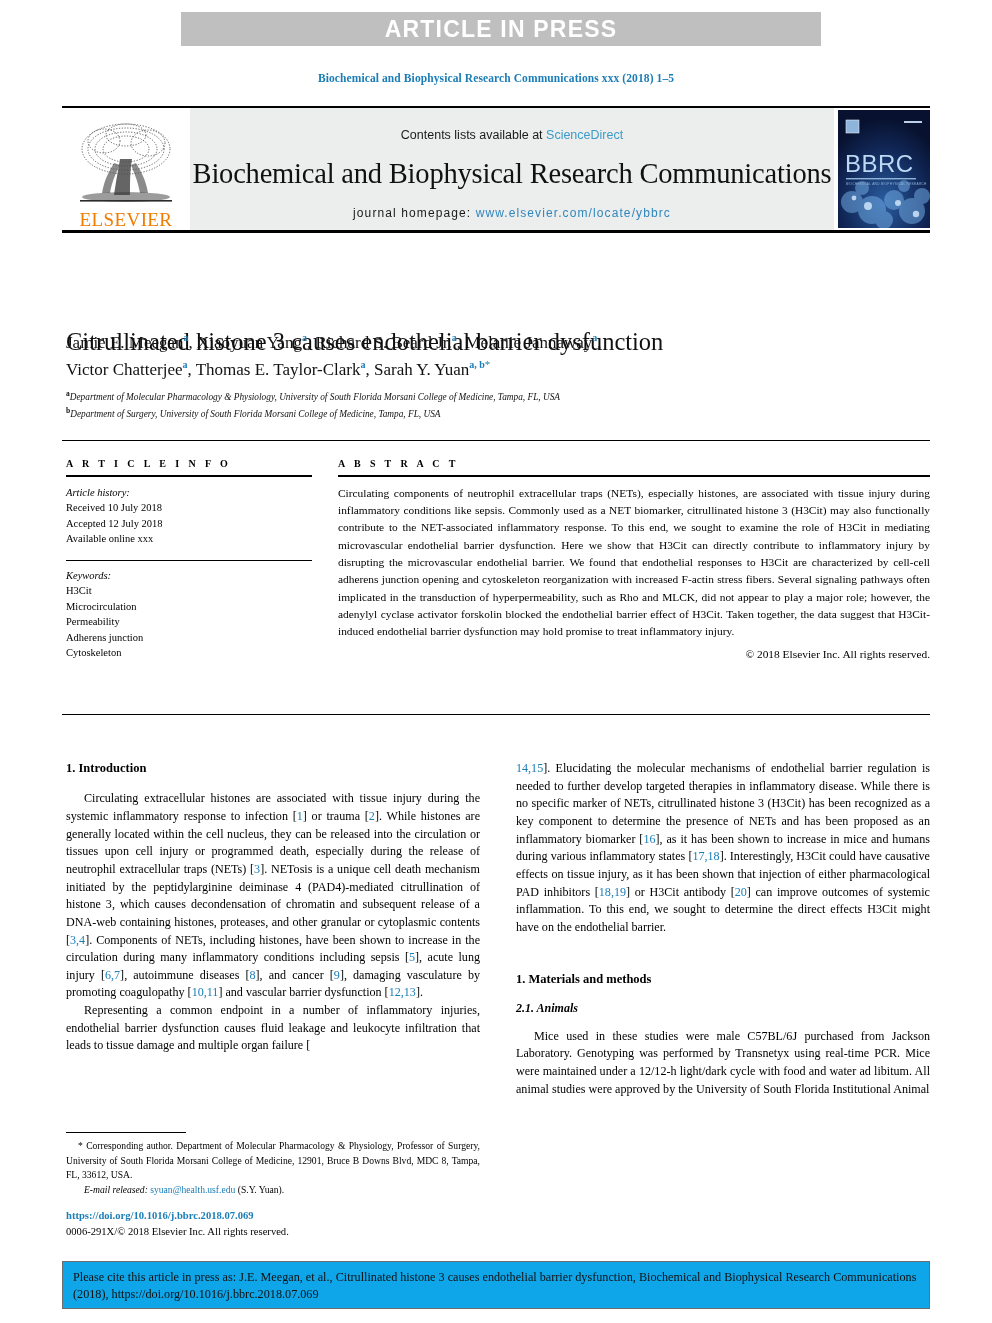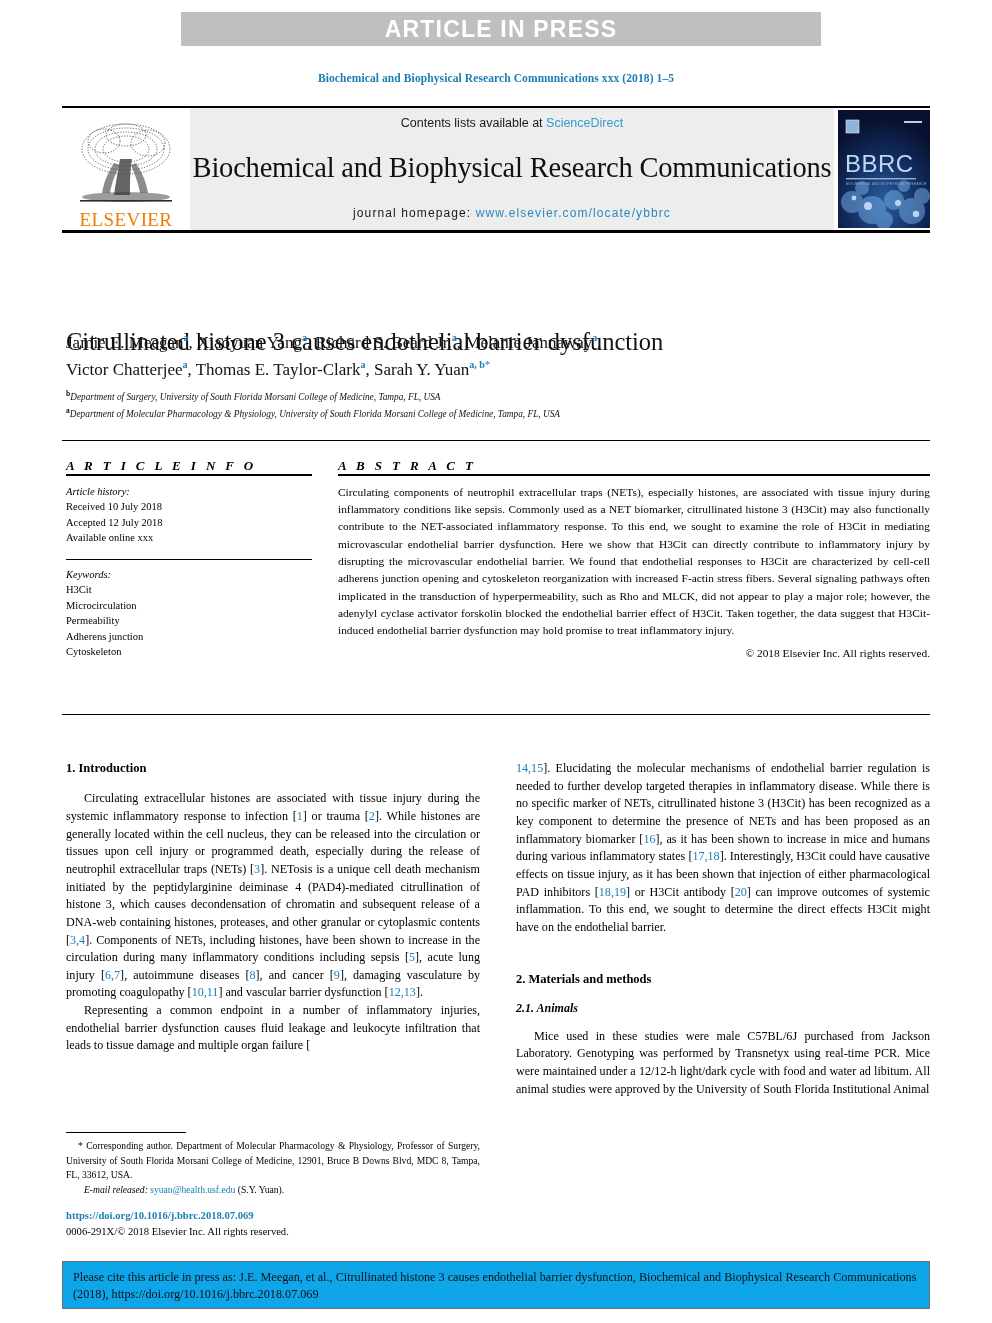--- a/index.html
+++ b/index.html
@@ -95,21 +95,21 @@
     line-height: 1;
     margin-top: -1px;
   }
   .journal-center {
     flex: 1 1 auto;
     background: #eceded;
     display: flex;
     flex-direction: column;
     align-items: center;
     justify-content: space-between;
-    padding: 8px 0 10px 0;
+    padding: 20px 0 10px 0;
     box-sizing: border-box;
   }
   .contents-line {
     font-family: "Liberation Sans", sans-serif;
     font-size: 12.5px;
     color: #1a1a1a;
   }
   .contents-line .sd {
     color: #3b9cc8;
   }
@@ -223,25 +223,25 @@
     top: 458px;
     width: 250px;
   }
   .abstract {
     position: absolute;
     left: 338px;
     top: 458px;
     width: 592px;
   }
   .sec-head {
-    font-size: 13px;
+    font-size: 10px;
     font-weight: bold;
     letter-spacing: 3.4px;
     color: #000;
-    font-style: italic;
+    margin-bottom: 6px;
   }
   .hrule {
     height: 1.6px;
     background: #000;
     margin-bottom: 8px;
   }
   .artinfo .hrule { width: 246px; }
   .abstract .hrule { width: 592px; }
   .hist-label, .kw-label {
     font-style: italic;
@@ -457,22 +457,22 @@
   <div class="authors">
     <div>
       <span>Jamie E. Meegan</span><sup class="aff-mark">a</sup><span>, </span><span>Xiaoyuan Yang</span><sup class="aff-mark">a</sup><span>, </span><span>Richard S. Beard Jr.</span><sup class="aff-mark">a</sup><span>, </span><span>Melanie Jannaway</span><sup class="aff-mark">a</sup><span>,</span>
     </div>
     <div>
       <span>Victor Chatterjee</span><sup class="aff-mark">a</sup><span>, </span><span>Thomas E. Taylor-Clark</span><sup class="aff-mark">a</sup><span>, </span><span>Sarah Y. Yuan</span><sup class="aff-mark">a, b</sup><sup class="aff-mark-star">*</sup>
     </div>
   </div>
 
   <div class="affiliations">
+    <div><sup class="sup">a</sup><span>Department of Molecular Pharmacology &amp; Physiology, University of South Florida Morsani College of Medicine, Tampa, FL, USA</span></div>
     <div><sup class="sup">b</sup><span>Department of Surgery, University of South Florida Morsani College of Medicine, Tampa, FL, USA</span></div>
-    <div><sup class="sup">a</sup><span>Department of Molecular Pharmacology &amp; Physiology, University of South Florida Morsani College of Medicine, Tampa, FL, USA</span></div>
   </div>
 
   <div class="info-rule-top"></div>
   <div class="info-rule-bottom"></div>
 
   <div class="artinfo">
     <div class="sec-head">A R T I C L E  I N F O</div>
     <div class="hrule"></div>
     <div class="hist-label">Article history:</div>
     <div class="hist-line">Received 10 July 2018</div>
@@ -496,21 +496,21 @@
   </div>
 
   <div class="col-left">
     <div class="h2">1. Introduction</div>
     <p class="body"><span>Circulating extracellular histones are associated with tissue injury during the systemic inflammatory response to infection [</span><span class="ref">1</span><span>] or trauma [</span><span class="ref">2</span><span>]. While histones are generally located within the cell nucleus, they can be released into the circulation or tissues upon cell injury or programmed death, especially during the release of neutrophil extracellular traps (NETs) [</span><span class="ref">3</span><span>]. NETosis is a unique cell death mechanism initiated by the peptidylarginine deiminase 4 (PAD4)-mediated citrullination of histone 3, which causes decondensation of chromatin and subsequent release of a DNA-web containing histones, proteases, and other granular or cytoplasmic contents [</span><span class="ref">3,4</span><span>]. Components of NETs, including histones, have been shown to increase in the circulation during many inflammatory conditions including sepsis [</span><span class="ref">5</span><span>], acute lung injury [</span><span class="ref">6,7</span><span>], autoimmune diseases [</span><span class="ref">8</span><span>], and cancer [</span><span class="ref">9</span><span>], damaging vasculature by promoting coagulopathy [</span><span class="ref">10,11</span><span>] and vascular barrier dysfunction [</span><span class="ref">12,13</span><span>].</span></p>
     <p class="body"><span>Representing a common endpoint in a number of inflammatory injuries, endothelial barrier dysfunction causes fluid leakage and leukocyte infiltration that leads to tissue damage and multiple organ failure [</span></p>
   </div>
 
   <div class="col-right">
     <p class="body" style="text-indent:0"><span class="ref">14,15</span><span>]. Elucidating the molecular mechanisms of endothelial barrier regulation is needed to further develop targeted therapies in inflammatory disease. While there is no specific marker of NETs, citrullinated histone 3 (H3Cit) has been recognized as a key component to determine the presence of NETs and has been proposed as an inflammatory biomarker [</span><span class="ref">16</span><span>], as it has been shown to increase in mice and humans during various inflammatory states [</span><span class="ref">17,18</span><span>]. Interestingly, H3Cit could have causative effects on tissue injury, as it has been shown that injection of either pharmacological PAD inhibitors [</span><span class="ref">18,19</span><span>] or H3Cit antibody [</span><span class="ref">20</span><span>] can improve outcomes of systemic inflammation. To this end, we sought to determine the direct effects H3Cit might have on the endothelial barrier.</span></p>
-    <div class="h2 spaced-top">2. Materials and methods</div>
+    <div class="h2 spaced-top">1. Materials and methods</div>
     <div class="h3">2.1. Animals</div>
     <p class="body">Mice used in these studies were male C57BL/6J purchased from Jackson Laboratory. Genotyping was performed by Transnetyx using real-time PCR. Mice were maintained under a 12/12-h light/dark cycle with food and water ad libitum. All animal studies were approved by the University of South Florida Institutional Animal</p>
   </div>
 
   <div class="footnote">
     <div class="fn-rule"></div>
     <div class="fn-text">* Corresponding author. Department of Molecular Pharmacology &amp; Physiology, Professor of Surgery, University of South Florida Morsani College of Medicine, 12901, Bruce B Downs Blvd, MDC 8, Tampa, FL, 33612, USA.</div>
     <div class="fn-email"><span class="it">E-mail released:</span> <span class="link">syuan@health.usf.edu</span> <span>(S.Y. Yuan).</span></div>
   </div>
 

